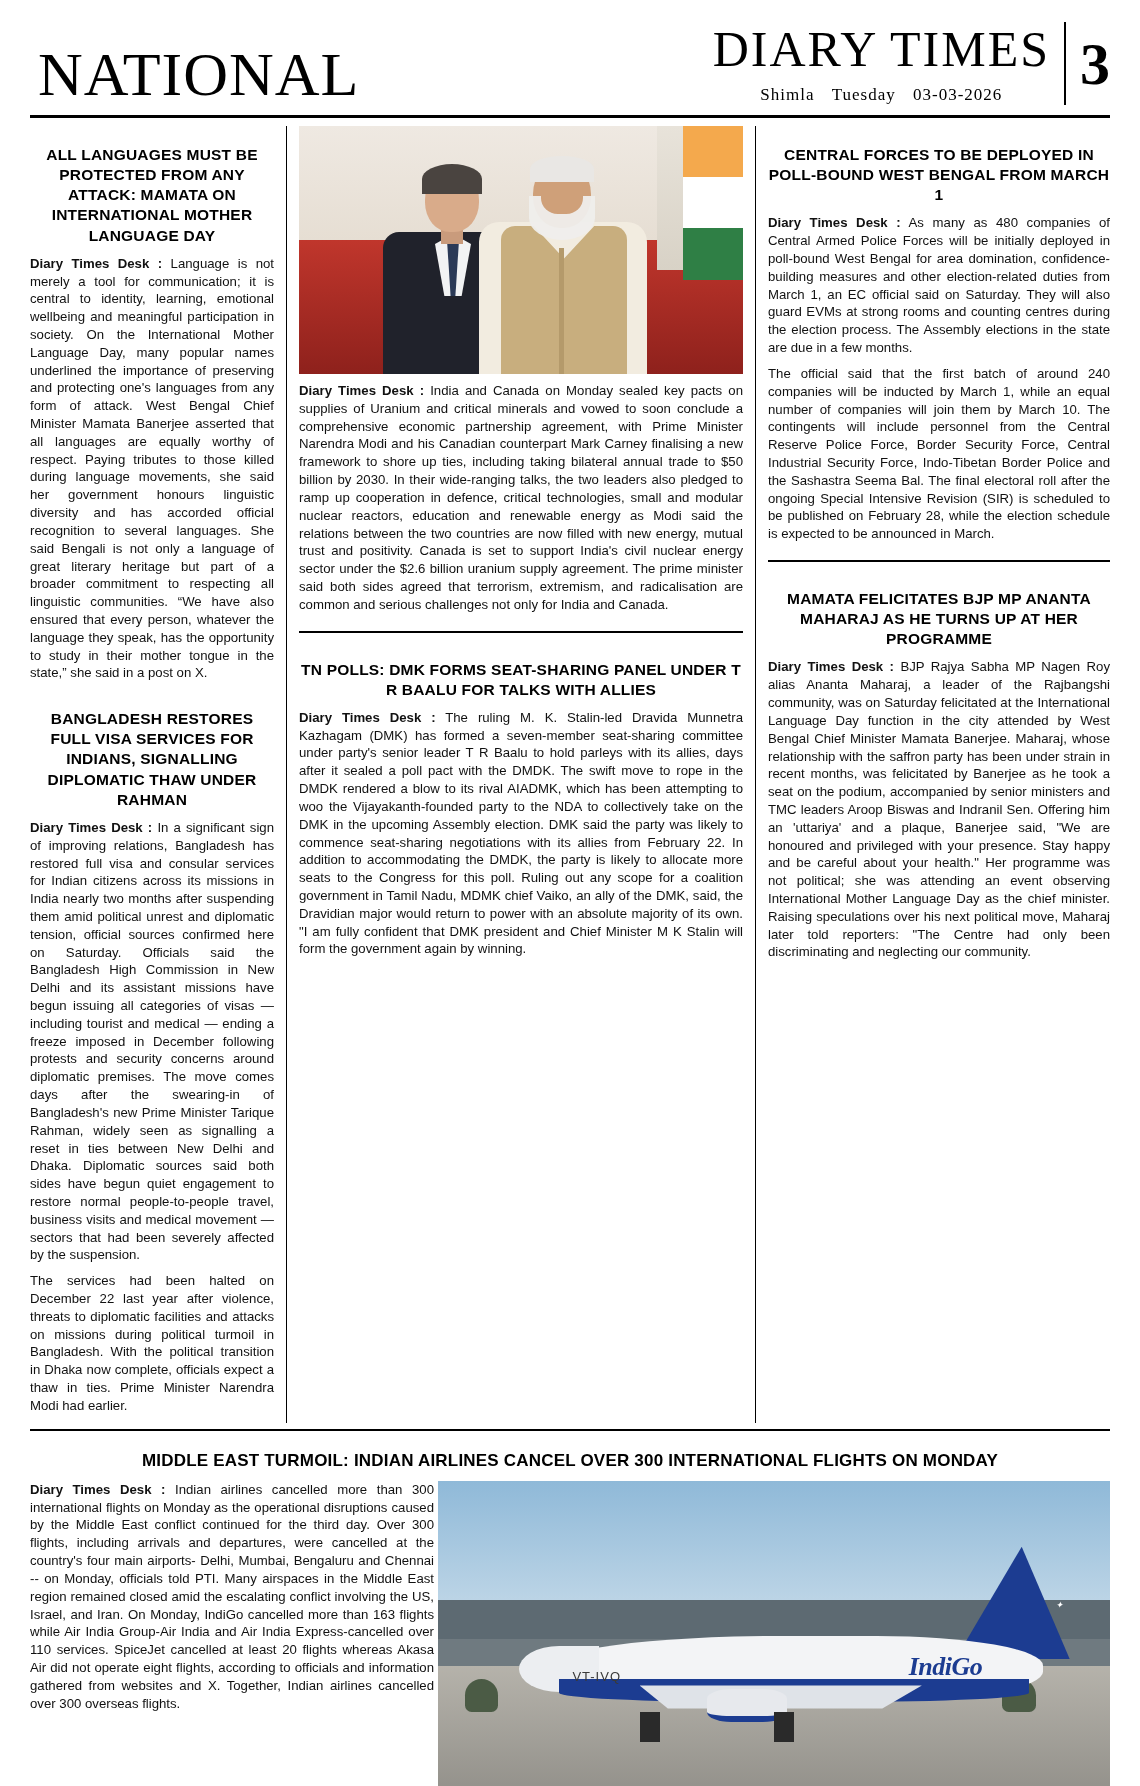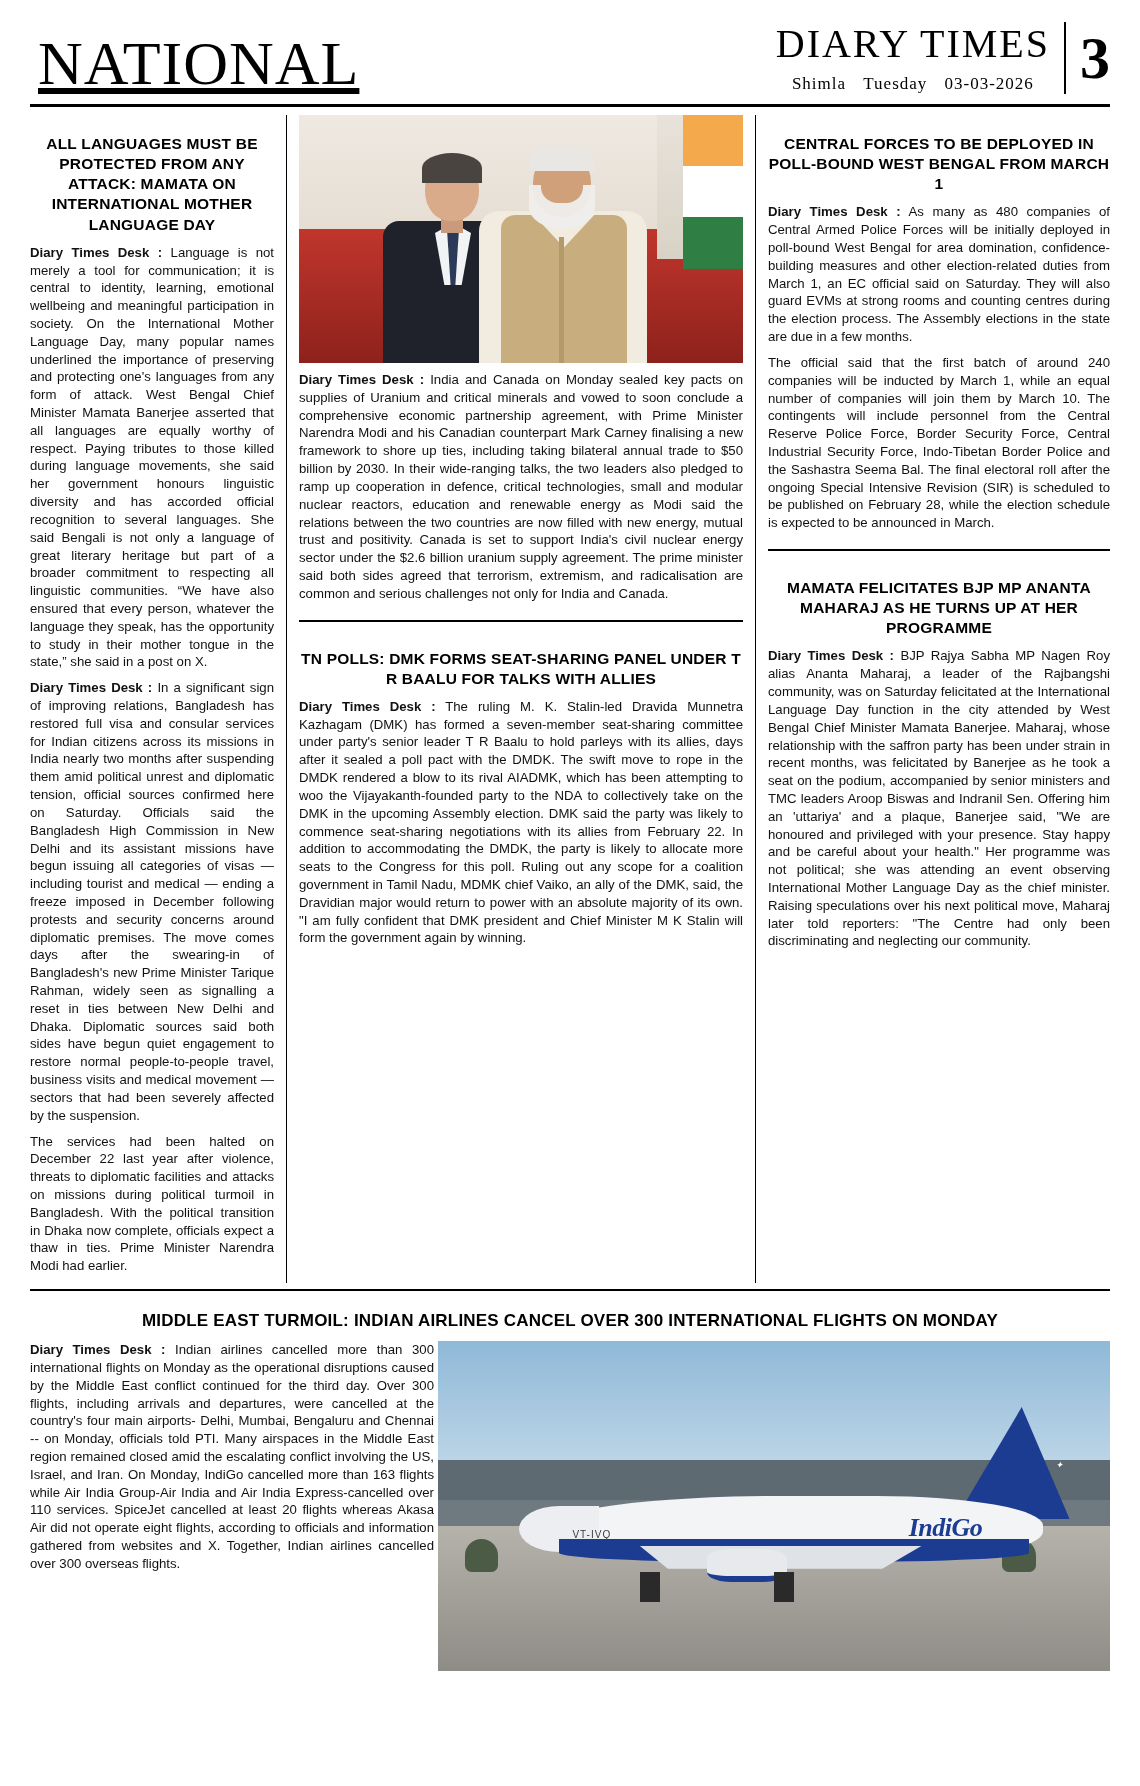--- a/index.html
+++ b/index.html
@@ -26,34 +26,33 @@
     padding-bottom: 4px;
   }
   .section-title {
     font-family: "Liberation Serif", serif;
     font-size: 62px;
     letter-spacing: 1px;
     line-height: 1;
     font-weight: 400;
     color: #000;
     padding-left: 8px;
-    text-decoration: underline;
   }
   .paper-brand {
     display: flex;
     align-items: stretch;
     gap: 0;
   }
   .brand-left {
     text-align: center;
     padding-right: 14px;
   }
   .brand-name {
     font-family: "Liberation Serif", serif;
-    font-size: 40px;
+    font-size: 50px;
     letter-spacing: 2px;
     line-height: 1.1;
     color: #000;
     text-align: right;
   }
   .brand-sub {
     font-family: "Liberation Serif", serif;
     font-size: 17px;
     letter-spacing: 1px;
     margin-top: 8px;
@@ -165,21 +164,21 @@
   .p2-tail { position:absolute; right:6%; top:20%; width:17%; height:34%; background:#1c3c91; clip-path: polygon(58% 0,100% 100%,0 100%); }
   .p2-wing { position:absolute; left:30%; top:62%; width:42%; height:7%; background:#dfe3e8; clip-path: polygon(0 0,100% 0,86% 100%,10% 100%); }
   .p2-engine { position:absolute; left:40%; top:63%; width:12%; height:10%; background:#e7e9ed; border-radius:30%; border-bottom:6px solid #1c3c91; }
   .p2-gear1 { position:absolute; left:30%; top:70%; width:3%; height:9%; background:#2a2a2a; }
   .p2-gear2 { position:absolute; left:50%; top:70%; width:3%; height:9%; background:#2a2a2a; }
   .p2-logo {
     position:absolute; right:19%; top:52%;
     color:#1c3c91; font-family:"Liberation Serif", serif; font-style:italic;
     font-weight:700; font-size:26px; letter-spacing:-0.5px;
   }
-  .p2-reg { position:absolute; left:20%; top:57%; color:#3a3a3a; font-size:10px; letter-spacing:1px; }
+  .p2-reg { position:absolute; left:20%; top:57%; color:#3a3a3a; font-size:13px; letter-spacing:1px; }
   .p2-tailtext { position:absolute; right:7%; top:36%; color:#fff; font-size:9px; font-style:italic; }
   .p2-tree { position:absolute; bottom:30%; width:5%; height:10%; background:#4b5b45; border-radius:50% 50% 20% 20%; }
 
   
   .bottom-block { margin-top: 6px; }
   .bottom-cols { display:flex; gap:4px; }
   .bottom-text { width: 404px; }
   .bottom-photo { flex:1; }
   .span-rule { border-top: 2.5px solid #000; margin: 4px 0 8px 0; }
 </style>
@@ -207,20 +206,21 @@
   <div class="content">
 
     <div class="col col-left">
 
       <article>
         <h2 class="head">ALL LANGUAGES MUST BE PROTECTED FROM ANY ATTACK: MAMATA ON INTERNATIONAL MOTHER LANGUAGE DAY</h2>
         <p class="body"><span class="byline">Diary Times Desk :</span> <span>Language is not merely a tool for communication; it is central to identity, learning, emotional wellbeing and meaningful participation in society. On the International Mother Language Day, many popular names underlined the importance of preserving and protecting one's languages from any form of attack. West Bengal Chief Minister Mamata Banerjee asserted that all languages are equally worthy of respect. Paying tributes to those killed during language movements, she said her government honours linguistic diversity and has accorded official recognition to several languages. She said Bengali is not only a language of great literary heritage but part of a broader commitment to respecting all linguistic communities. “We have also ensured that every person, whatever the language they speak, has the opportunity to study in their mother tongue in the state,” she said in a post on X.</span></p>
       </article>
 
       <article>
+        <h2 class="head">BANGLADESH RESTORES FULL VISA SERVICES FOR INDIANS, SIGNALLING DIPLOMATIC THAW UNDER RAHMAN</h2>
         <p class="body"><span class="byline">Diary Times Desk :</span> <span>In a significant sign of improving relations, Bangladesh has restored full visa and consular services for Indian citizens across its missions in India nearly two months after suspending them amid political unrest and diplomatic tension, official sources confirmed here on Saturday. Officials said the Bangladesh High Commission in New Delhi and its assistant missions have begun issuing all categories of visas — including tourist and medical — ending a freeze imposed in December following protests and security concerns around diplomatic premises. The move comes days after the swearing-in of Bangladesh's new Prime Minister Tarique Rahman, widely seen as signalling a reset in ties between New Delhi and Dhaka. Diplomatic sources said both sides have begun quiet engagement to restore normal people-to-people travel, business visits and medical movement — sectors that had been severely affected by the suspension.</span></p>
         <p class="body">The services had been halted on December 22 last year after violence, threats to diplomatic facilities and attacks on missions during political turmoil in Bangladesh. With the political transition in Dhaka now complete, officials expect a thaw in ties. Prime Minister Narendra Modi had earlier.</p>
       </article>
 
     </div>
 
     <div class="col col-mid">
 
       <article>
 

